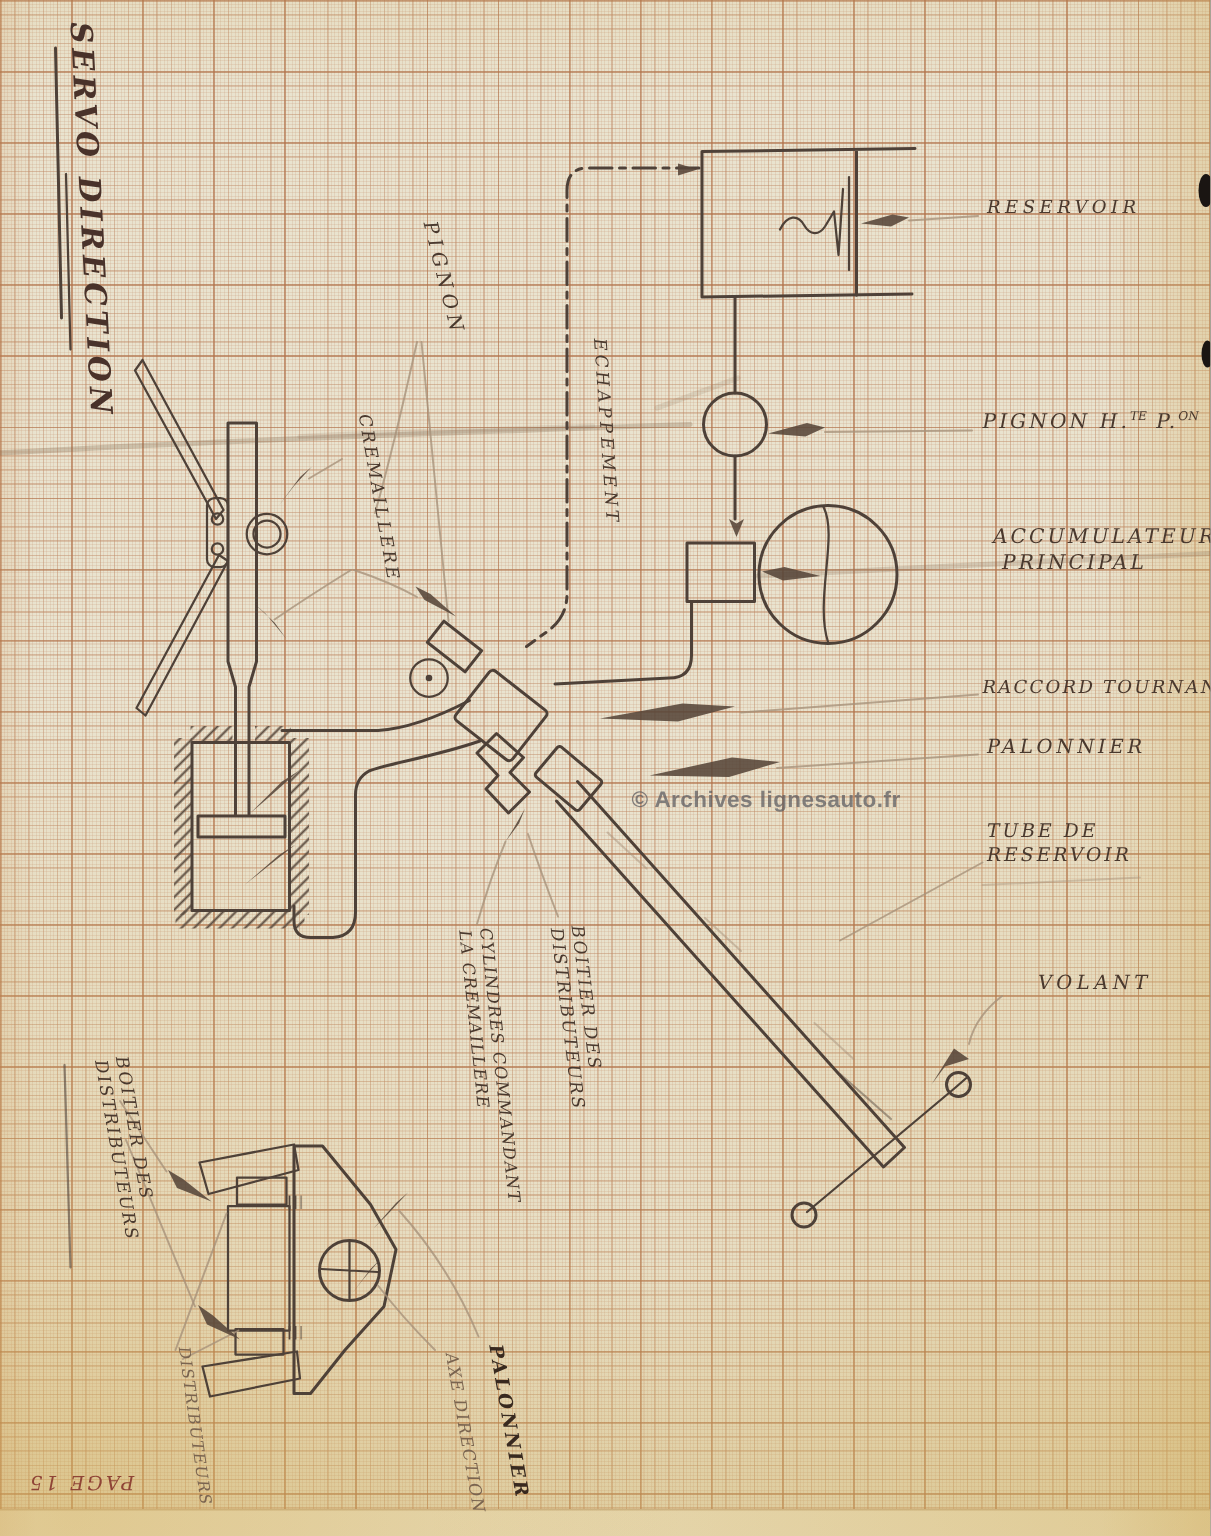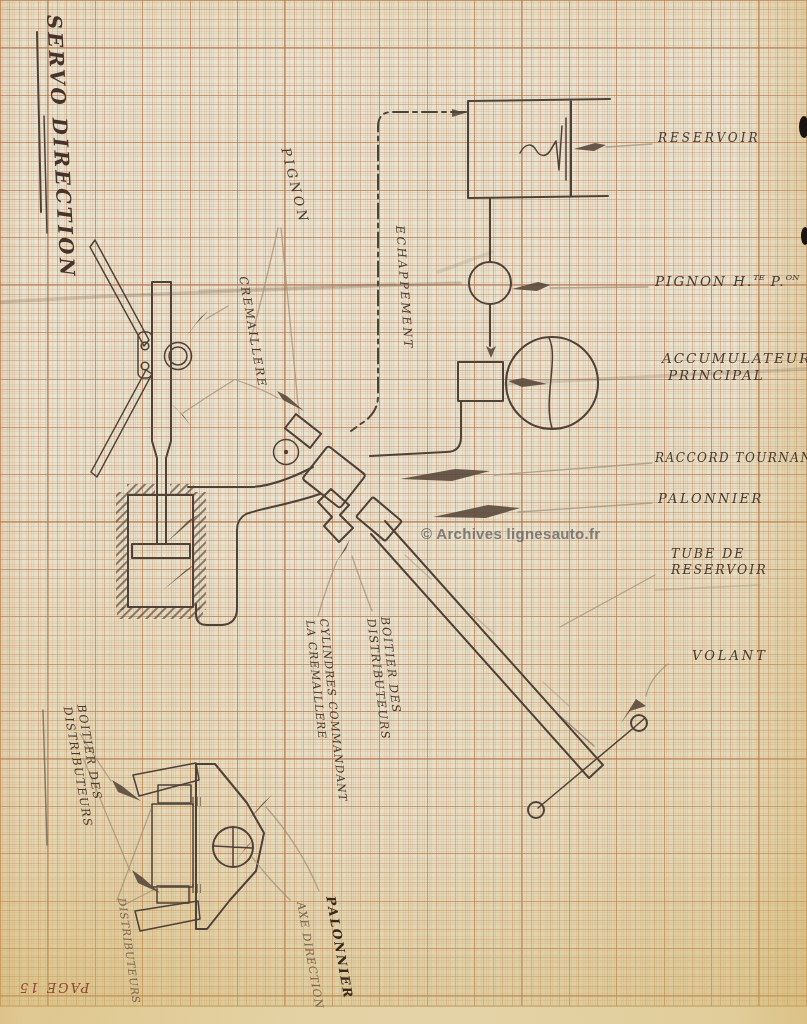--- a/index.html
+++ b/index.html
@@ -206,21 +206,21 @@
   <div class="hw" style="left:655px;top:272px;font-size:13.5px;"><span>PIGNON H.</span><sup>TE</sup> <span>P.</span><sup>ON</sup></div>
 
   <div class="hw" style="left:662px;top:350px;font-size:13.5px;">
     <div>ACCUMULATEUR</div>
     <div style="margin-left:6px;">PRINCIPAL</div>
   </div>
 
   <div class="hw" style="left:655px;top:451px;font-size:12px;letter-spacing:1.5px;">RACCORD TOURNANT</div>
   <div class="hw" style="left:658px;top:491px;font-size:13px;letter-spacing:2.5px;">PALONNIER</div>
 
-  <div class="hw" style="left:658px;top:546px;font-size:12.5px;margin-left:13px;">
+  <div class="hw" style="left:658px;top:546px;font-size:12.5px;">
     <div>TUBE DE</div>
     <div>RESERVOIR</div>
   </div>
 
   <div class="hw" style="left:692px;top:648px;font-size:13px;letter-spacing:3px;">VOLANT</div>
 
   <div class="hw" style="left:392px;top:616px;transform:rotate(83deg);font-size:11.5px;letter-spacing:1.5px;">
     <div>BOITIER  DES</div>
     <div>DISTRIBUTEURS</div>
   </div>

